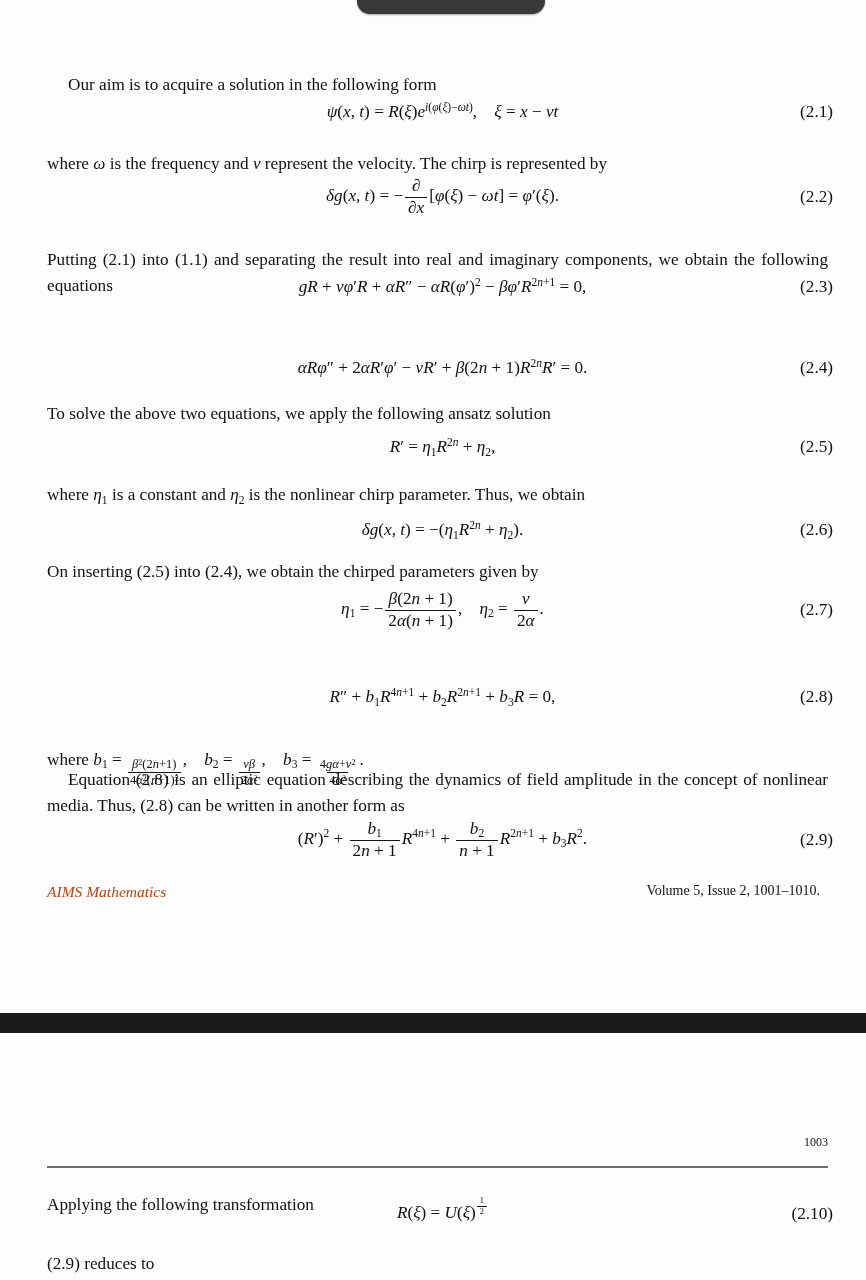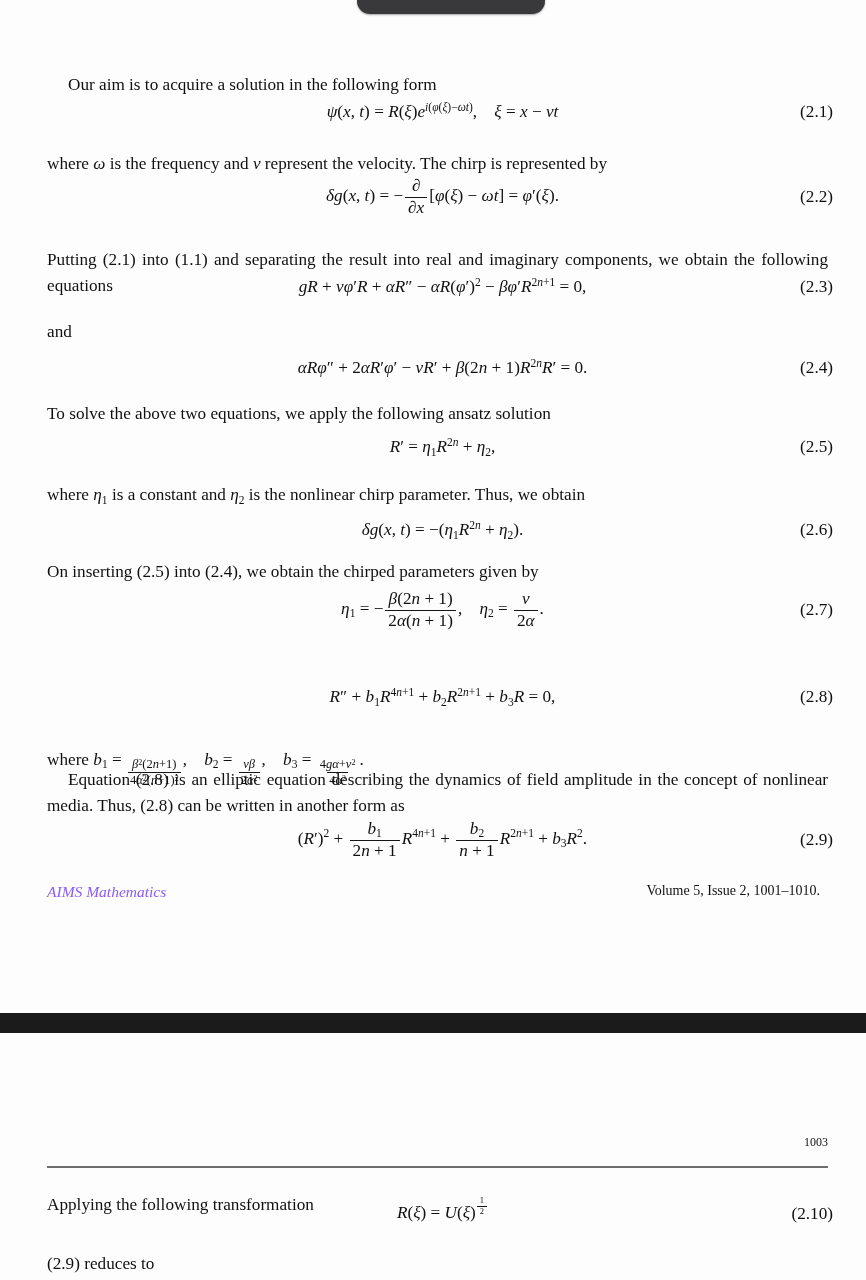--- a/index.html
+++ b/index.html
@@ -25,21 +25,21 @@
   .sup { font-size:11.5px; position:relative; top:-6.5px; }
   .sub { font-size:11.5px; position:relative; top:3.5px; }
   .frac { display:inline-flex; flex-direction:column; align-items:center; vertical-align:middle; margin:0 2px; line-height:1.22; text-align:center; }
   .frac .num, .frac .den { display:block; padding:0 3px; }
   .frac .den { border-top:1.3px solid #151515; }
   .para .frac { font-size:12.5px; line-height:1.18;margin-top:23px; }
   .para .frac .sup { font-size:8px; top:-3px; }
   .para .frac .num, .para .frac .den { padding:0 2px; }
   .sup .frac { font-size:8.5px; line-height:1.15; position:relative; top:-2px; margin:0 1px; }
   .sup .frac .den { border-top:0.9px solid #151515; }
-  .footer-left { position:absolute; left:47px; top:883px; font-size:15.5px; font-style:italic; color:#8b5cf6; }
+  .footer-left { position:absolute; left:47px; top:883px; font-size:15.5px; font-style:italic; color:#c2410c; }
   .footer-right { position:absolute; right:46px; top:883px; font-size:14px; }
   .divider { position:absolute; left:0; top:1013px; width:866px; height:20px; background:var(--divider,#1b1b1c); }
   .pageno { position:absolute; right:38px; top:1135px; font-size:12px; }
   .rule { position:absolute; left:47px; top:1166px; width:781px; height:2px; background:#6e6e6e; }
 </style>
 </head>
 <body>
 
 <div class="page">
 
@@ -63,21 +63,20 @@
     <span class="eqno">(2.2)</span>
   </div>
 
   <p class="para just" style="top:230px"><span>Putting (2.1) into (1.1) and separating the result into real and imaginary components, we obtain the following equations</span></p>
 
   <div class="eqrow" style="top:270px;height:34px">
     <span class="eq"><span class="it">gR</span><span> + </span><span class="it">vφ</span><span>′</span><span class="it">R</span><span> + </span><span class="it">αR</span><span>″ − </span><span class="it">αR</span><span>(</span><span class="it">φ</span><span>′)</span><span class="sup"><span>2</span></span><span> − </span><span class="it">βφ</span><span>′</span><span class="it">R</span><span class="sup"><span>2</span><span class="it">n</span><span>+1</span></span><span> = 0,</span></span>
     <span class="eqno">(2.3)</span>
   </div>
 
-  <p class="para" style="top:302px"><span>and</span></p>
 
   <div class="eqrow" style="top:351px;height:34px">
     <span class="eq"><span class="it">αRφ</span><span>″ + 2</span><span class="it">αR</span><span>′</span><span class="it">φ</span><span>′ − </span><span class="it">vR</span><span>′ + </span><span class="it">β</span><span>(2</span><span class="it">n</span><span> + 1)</span><span class="it">R</span><span class="sup"><span>2</span><span class="it">n</span></span><span class="it">R</span><span>′ = 0.</span></span>
     <span class="eqno">(2.4)</span>
   </div>
 
   <p class="para" style="top:384px"><span>To solve the above two equations, we apply the following ansatz solution</span></p>
 
   <div class="eqrow" style="top:430px;height:34px">
     <span class="eq"><span class="it">R</span><span>′ = </span><span class="it">η</span><span class="sub"><span>1</span></span><span class="it">R</span><span class="sup"><span>2</span><span class="it">n</span></span><span> + </span><span class="it">η</span><span class="sub"><span>2</span></span><span>,</span></span>

